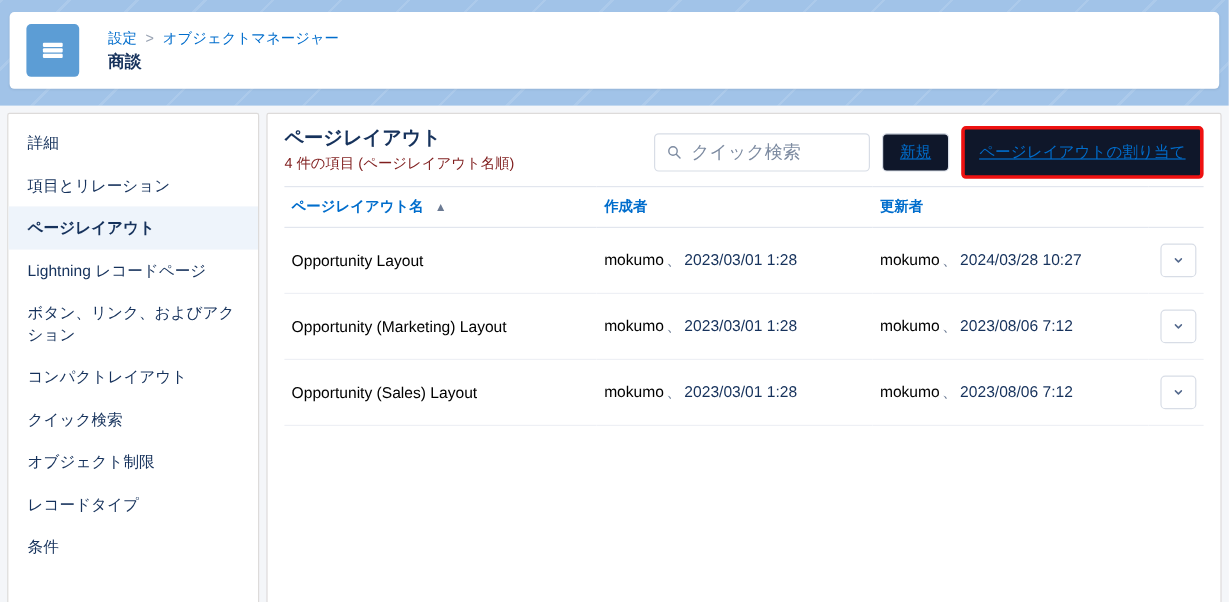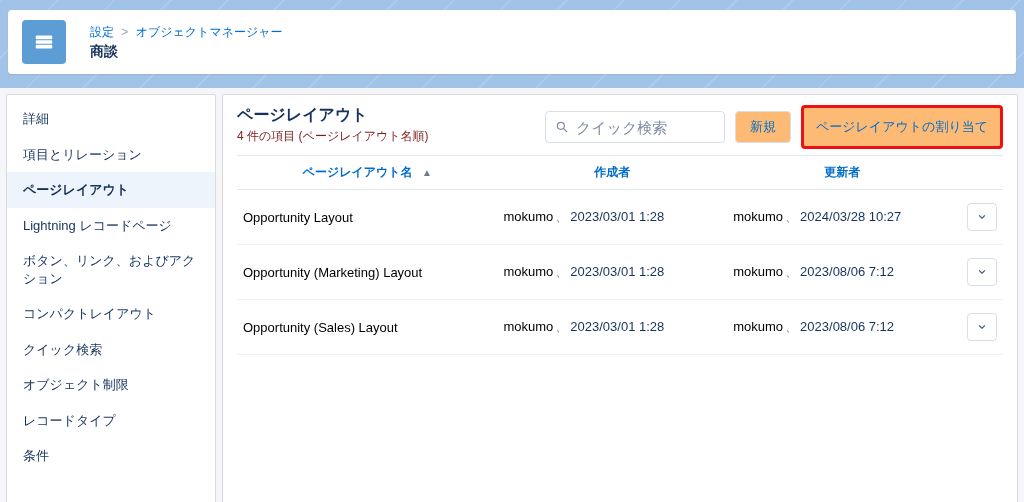--- a/index.html
+++ b/index.html
@@ -120,40 +120,41 @@
       padding: 0 10px 0 30px;
       font-size: 15px;
       color: #1d4ed8;
     }
     .search-input::placeholder { color: #7d8ba1; }
     .btn {
       height: 32px;
       padding: 0 14px;
       border: 1px solid #d8dde6;
       border-radius: 4px;
-      background: #fdba74;
+      background: #0f172a;
       color: #006dcc;
       font-size: 13px;
       cursor: pointer;
       display: inline-flex;
       align-items: center;
+      text-decoration: underline;
     }
     .btn.hl-red {
       border: 3px solid #e11;
       height: 44px;
       padding: 0 12px;
     }
     table {
       width: 100%;
       border-collapse: collapse;
       table-layout: fixed;
       margin-top: 4px;
     }
     thead th {
-      text-align: center;
+      text-align: left;
       font-size: 12px;
       font-weight: 700;
       color: #006dcc;
       padding: 8px 6px;
       border-top: 1px solid #e2e6ee;
       border-bottom: 1px solid #e2e6ee;
     }
     th .sort-arrow {
       font-size: 10px;
       color: #6b7a93;

